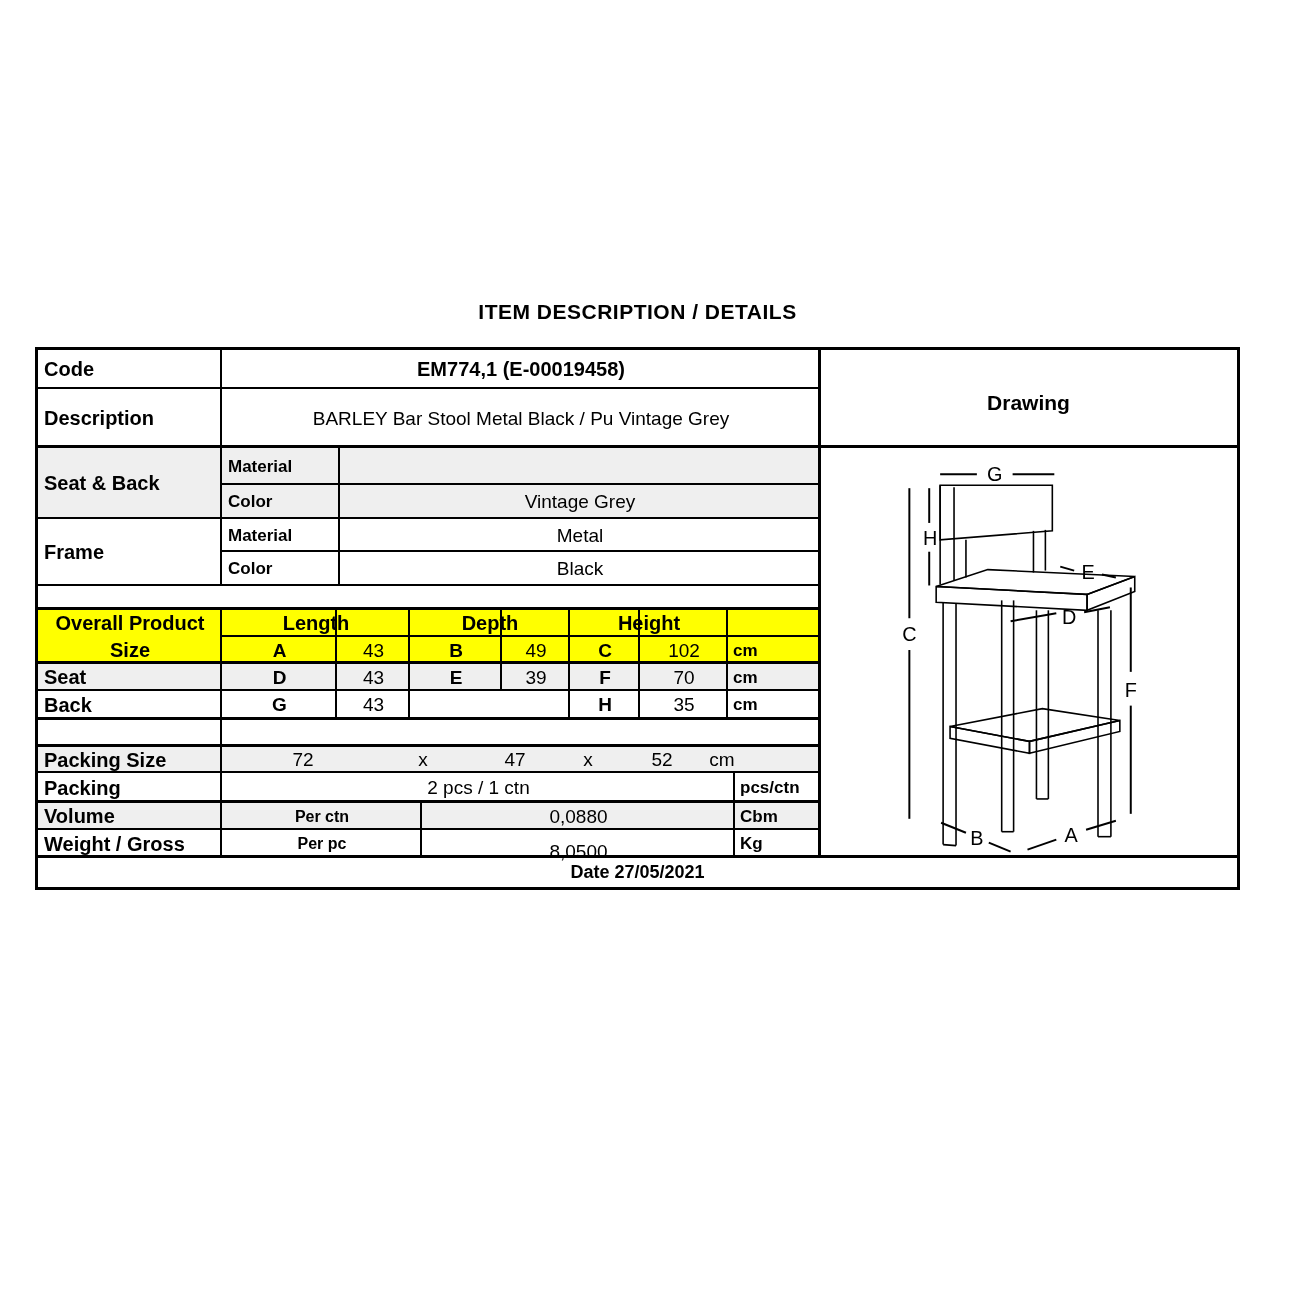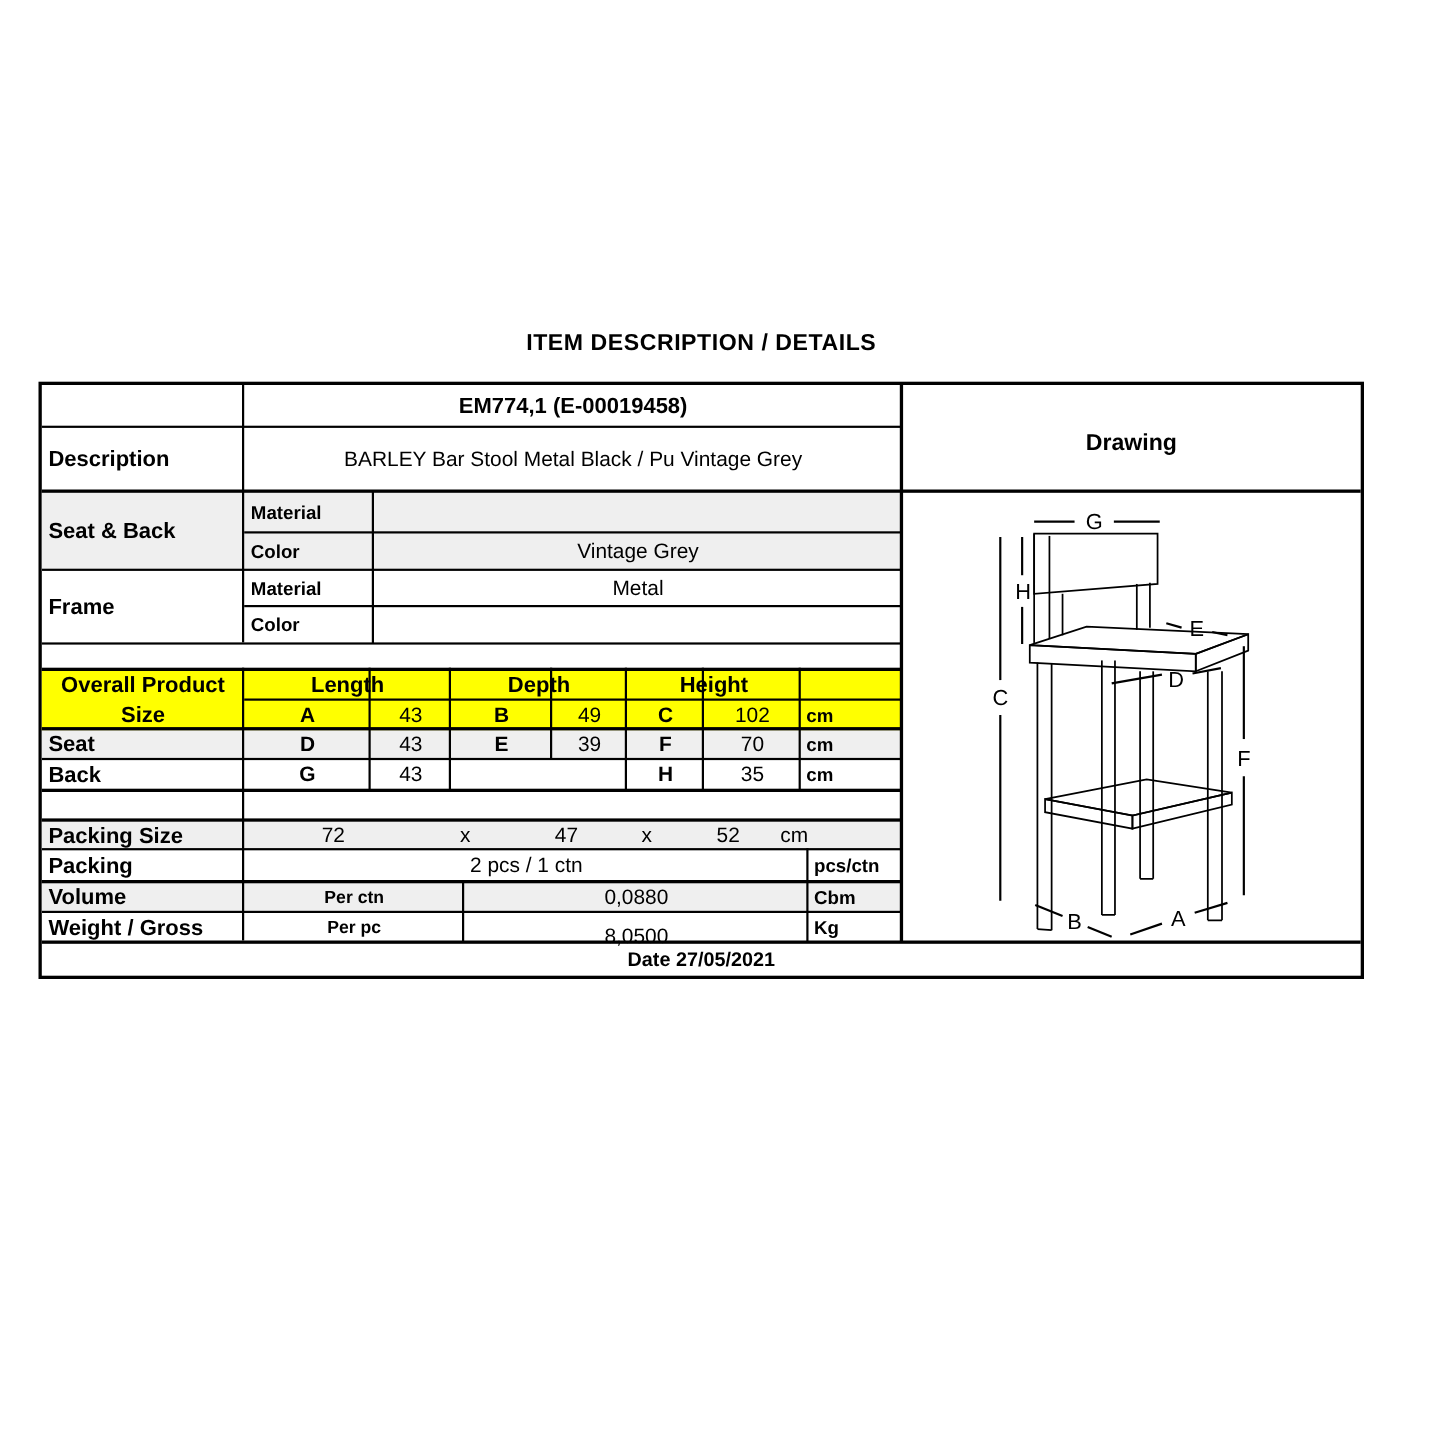--- a/index.html
+++ b/index.html
@@ -28,33 +28,35 @@
 <div class="abs" id="page-title">ITEM DESCRIPTION / DETAILS</div>
 
 <div class="abs" id="tbl">
 
   <div class="band grey" style="left:0;top:98px;width:782px;height:71px;"></div>
   <div class="band yellow" style="left:0;top:260px;width:782px;height:54px;"></div>
   <div class="band grey" style="left:0;top:314px;width:782px;height:27px;"></div>
   <div class="band grey" style="left:0;top:397px;width:782px;height:26px;"></div>
   <div class="band grey" style="left:0;top:453px;width:782px;height:27px;"></div>
 
+  <div class="cell lbl" style="left:0;top:0;width:184px;height:39px;">Code</div>
   <div class="cell bval" style="left:184px;top:0;width:598px;height:39px;font-size:20px;">EM774,1 (E-00019458)</div>
   <div class="cell lbl" style="left:0;top:39px;width:184px;height:59px;">Description</div>
   <div class="cell val" style="left:184px;top:39px;width:598px;height:59px;">BARLEY Bar Stool Metal Black / Pu Vintage Grey</div>
 
   <div class="cell lbl" style="left:0;top:98px;width:184px;height:71px;">Seat &amp; Back</div>
   <div class="cell sublbl" style="left:184px;top:98px;width:118px;height:37px;">Material</div>
   <div class="cell sublbl" style="left:184px;top:135px;width:118px;height:34px;">Color</div>
   <div class="cell val" style="left:302px;top:135px;width:480px;height:34px;">Vintage Grey</div>
 
   <div class="cell lbl" style="left:0;top:169px;width:184px;height:67px;">Frame</div>
   <div class="cell sublbl" style="left:184px;top:169px;width:118px;height:33px;">Material</div>
   <div class="cell val" style="left:302px;top:169px;width:480px;height:33px;">Metal</div>
   <div class="cell sublbl" style="left:184px;top:202px;width:118px;height:34px;">Color</div>
+  <div class="cell val" style="left:302px;top:202px;width:480px;height:34px;">Black</div>
 
   <div class="cell bval" style="left:0;top:260px;width:184px;height:27px;font-size:20px;">Overall Product</div>
   <div class="cell bval" style="left:184px;top:260px;width:188px;height:27px;font-size:20px;">Length</div>
   <div class="cell bval" style="left:372px;top:260px;width:160px;height:27px;font-size:20px;">Depth</div>
   <div class="cell bval" style="left:532px;top:260px;width:158px;height:27px;font-size:20px;">Height</div>
 
   <div class="cell bval" style="left:0;top:287px;width:184px;height:27px;font-size:20px;">Size</div>
   <div class="cell bval" style="left:184px;top:287px;width:115px;height:27px;">A</div>
   <div class="cell val" style="left:299px;top:287px;width:73px;height:27px;">43</div>
   <div class="cell bval" style="left:372px;top:287px;width:92px;height:27px;">B</div>

